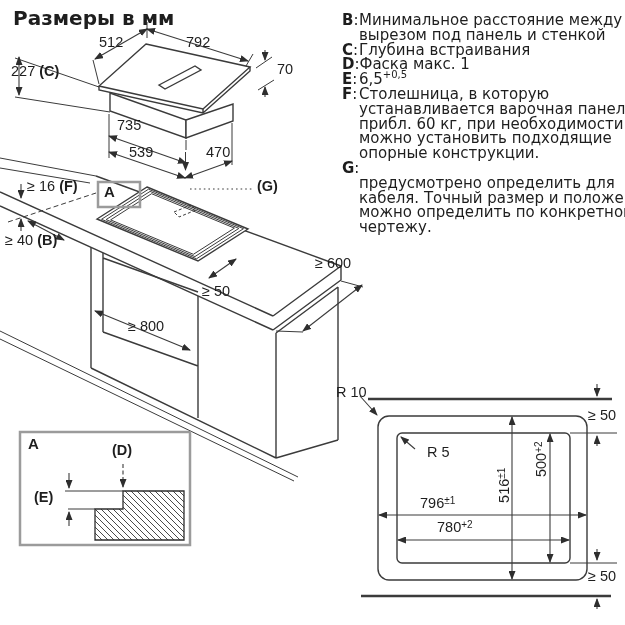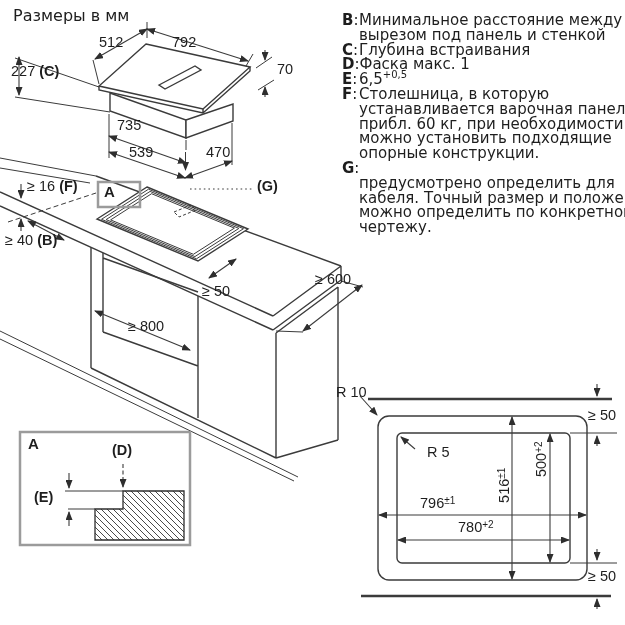--- a/index.html
+++ b/index.html
@@ -12,21 +12,21 @@
   .dim{stroke-width:1.1;}
   .thick{stroke-width:2.4;}
   .grayb{stroke:#9b9b9b;stroke-width:2.5;}
   .whitefill{fill:#ffffff;}
   .hatchfill{fill:url(#hatch);stroke:#2e2e2e;stroke-width:1.3;}
   .lbl{position:absolute;font-size:14.5px;line-height:1;white-space:nowrap;text-align:center;}
   .lbl b{font-weight:bold;}
   .bold{font-weight:bold;}
   .rot{transform:rotate(-90deg);transform-origin:center;width:46px;text-align:center;}
   sup,.sup{font-size:10px;position:relative;top:-4.5px;}
-  #title{position:absolute;left:13px;top:6px;font-size:16px;font-weight:normal;
+  #title{position:absolute;left:13px;top:6px;font-size:20px;font-weight:bold;
          font-family:"DejaVu Sans",sans-serif;}
   #legend{position:absolute;left:342px;top:13px;width:300px;
           font-family:"DejaVu Sans",sans-serif;font-size:15px;}
   .lrow{display:flex;line-height:14.8px;white-space:nowrap;}
   .llab{font-weight:bold;flex:0 0 17px;}
   .llab:not(:empty)::after{content:":";font-weight:normal;}
 </style>
 </head>
 <body>
 
@@ -145,43 +145,43 @@
 
     <path class="thin" d="M570,563 L617,563"></path>
     <line class="dim" x1="597" y1="549" x2="597" y2="560" marker-end="url(#ae)"></line>
     <line class="dim" x1="597" y1="609" x2="597" y2="599" marker-end="url(#ae)"></line>
   </g>
 </svg>
 
 <div id="title">Размеры в мм</div>
 
 <div class="lbl" style="left:99px;top:35px">512</div>
-<div class="lbl" style="left:172px;top:35px">792</div>
+<div class="lbl" style="left:186px;top:35px">792</div>
 <div class="lbl" style="left:11px;top:64px"><span>227</span> <b>(C)</b></div>
 <div class="lbl" style="left:277px;top:62px">70</div>
 <div class="lbl" style="left:117px;top:118px">735</div>
 <div class="lbl" style="left:129px;top:145px">539</div>
 <div class="lbl" style="left:206px;top:145px">470</div>
 
 <div class="lbl" style="left:27px;top:179px"><span>≥ 16</span> <b>(F)</b></div>
 <div class="lbl bold" style="left:104px;top:184px;font-size:15px">A</div>
 <div class="lbl bold" style="left:257px;top:179px">(G)</div>
 <div class="lbl" style="left:5px;top:233px"><span>≥ 40</span> <b>(B)</b></div>
 <div class="lbl" style="left:202px;top:284px">≥ 50</div>
-<div class="lbl" style="left:315px;top:272px">≥ 600</div>
+<div class="lbl" style="left:315px;top:256px">≥ 600</div>
 <div class="lbl" style="left:128px;top:319px">≥ 800</div>
 
 <div class="lbl bold" style="left:28px;top:436px;font-size:15px">A</div>
 <div class="lbl bold" style="left:112px;top:443px">(D)</div>
 <div class="lbl bold" style="left:34px;top:490px">(E)</div>
 
 <div class="lbl" style="left:336px;top:385px">R 10</div>
 <div class="lbl" style="left:427px;top:445px">R 5</div>
 <div class="lbl" style="left:420px;top:496px"><span>796</span><span class="sup">±1</span></div>
-<div class="lbl" style="left:458px;top:520px"><span>780</span><span class="sup">+2</span></div>
+<div class="lbl" style="left:437px;top:520px"><span>780</span><span class="sup">+2</span></div>
 <div class="lbl rot" style="left:481px;top:478px"><span>516</span><span class="sup">±1</span></div>
 <div class="lbl rot" style="left:518px;top:452px"><span>500</span><span class="sup">+2</span></div>
 <div class="lbl" style="left:588px;top:408px">≥ 50</div>
 <div class="lbl" style="left:588px;top:569px">≥ 50</div>
 
 <div id="legend">
   <div class="lrow">
       <span class="llab">B</span>
       <span>Минимальное расстояние между</span>
       <span class="sup"></span>

